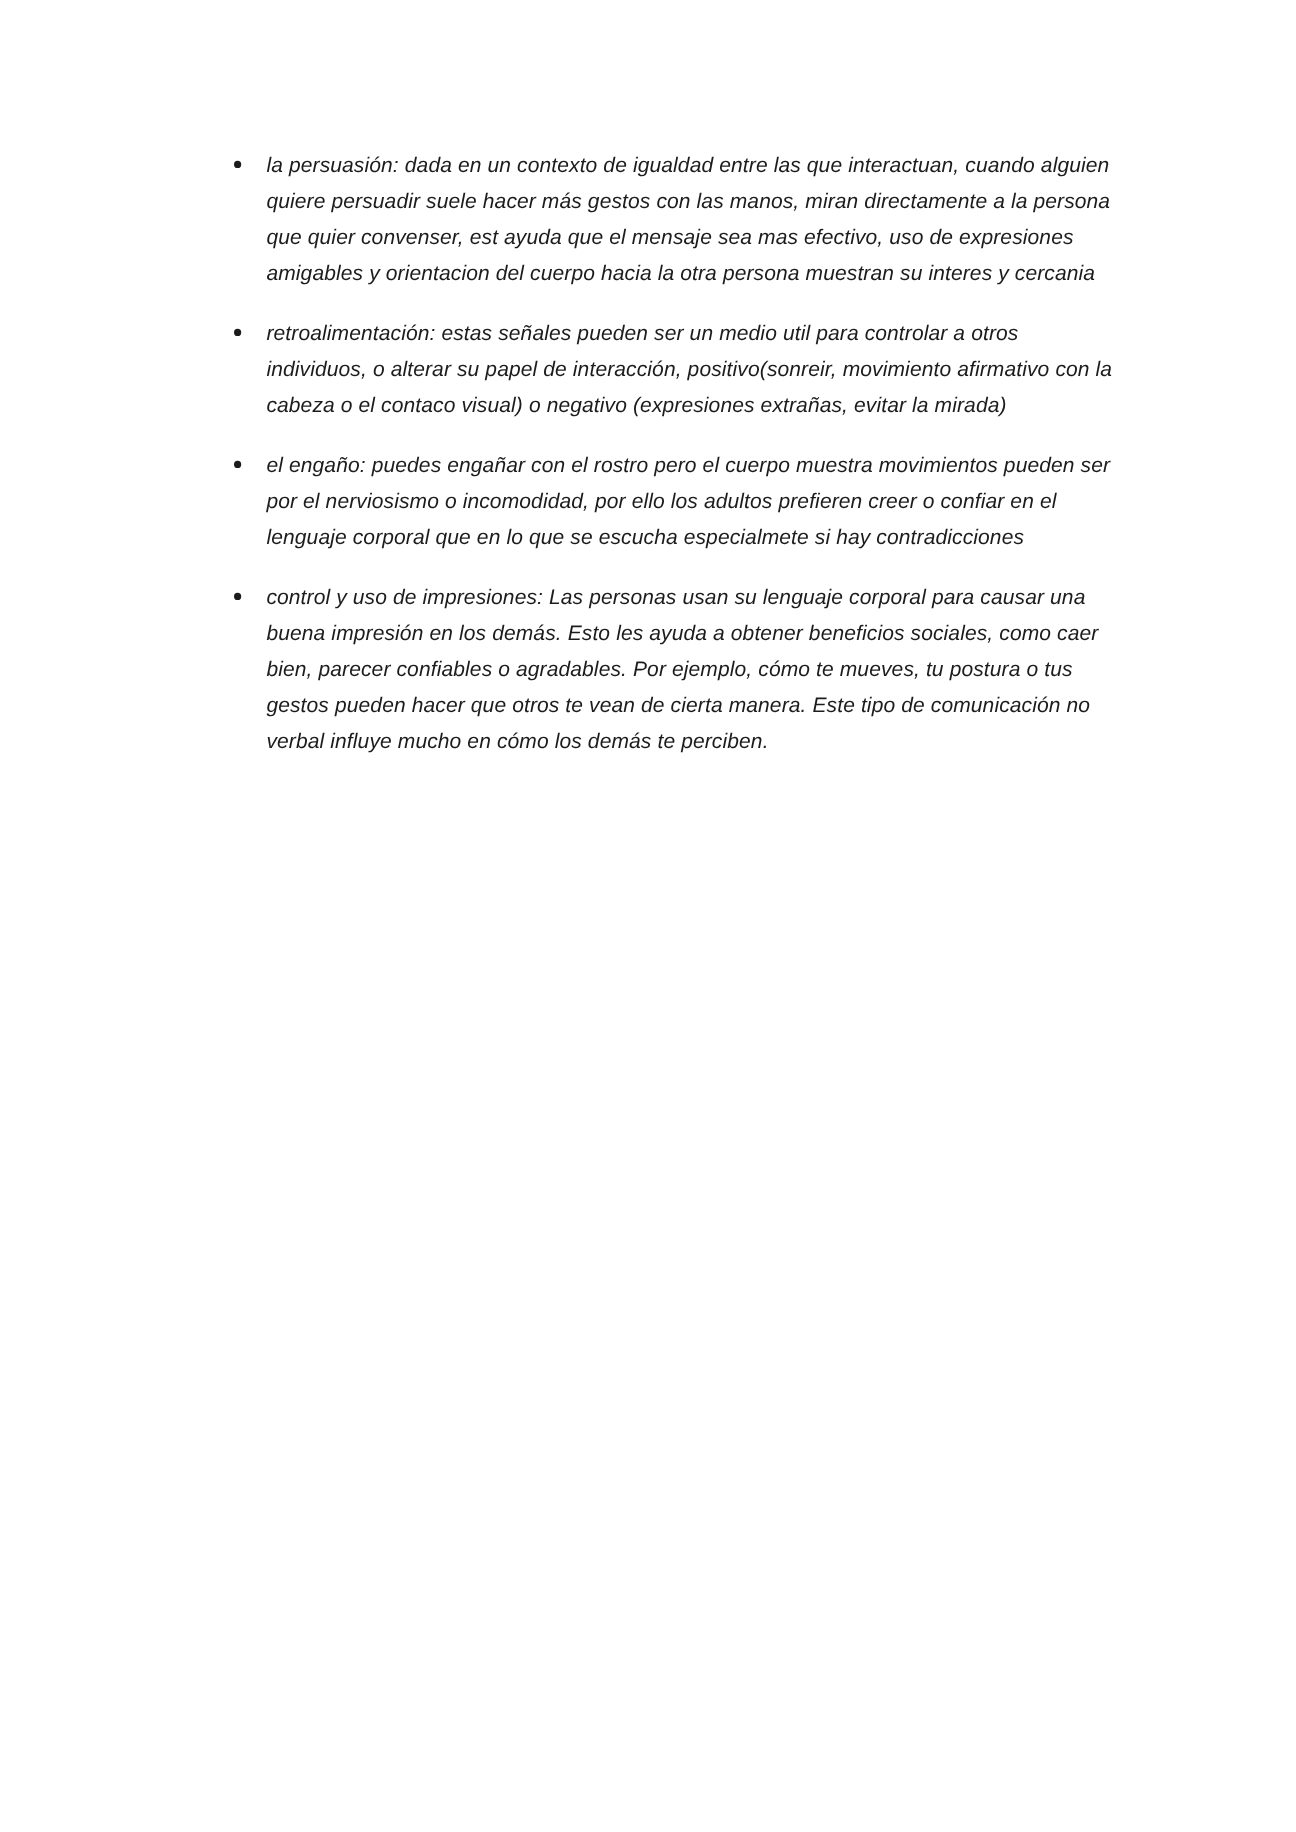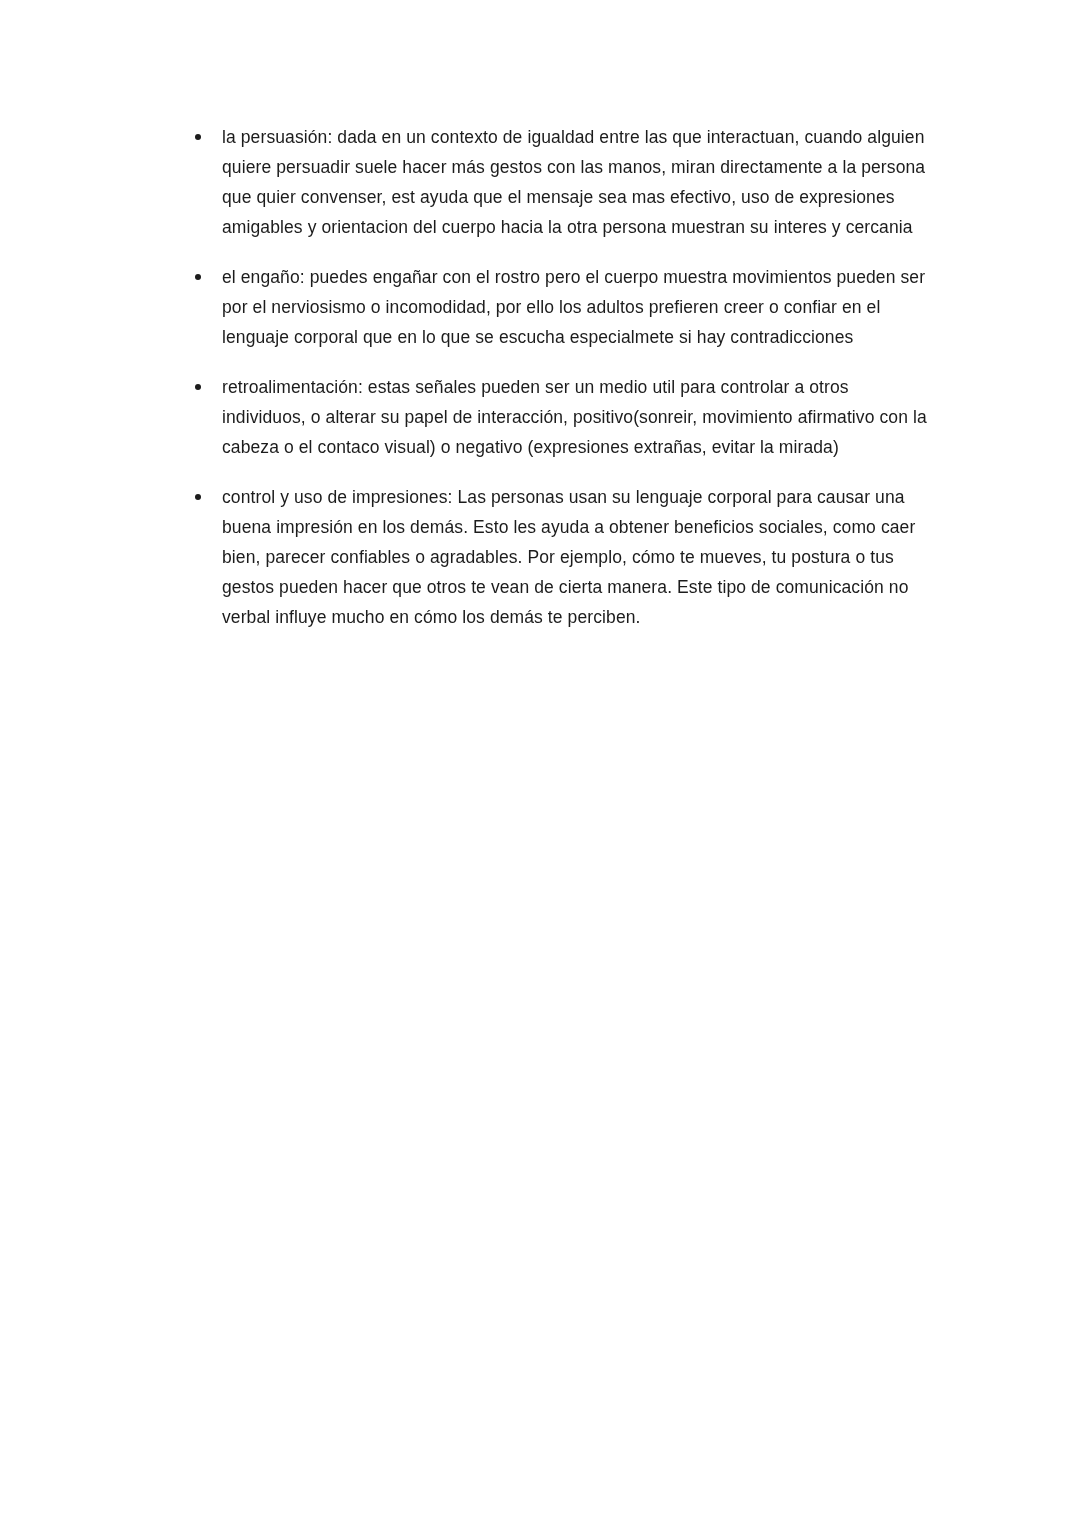--- a/index.html
+++ b/index.html
@@ -1,15 +1,15 @@
 <!DOCTYPE html>
 <html><head>
 <meta charset="utf-8">
 <style>
-  * { box-sizing: border-box; }
+  * { box-sizing: border-box; font-style: italic; }
   html, body {
     margin: 0;
     padding: 0;
     background: #ffffff;
   }
   body {
     width: 1080px;
     height: 1527px;
     font-family: "Liberation Sans", sans-serif;
     color: #1c1c1c;
@@ -52,22 +52,22 @@
 </style>
 </head>
 <body>
 
 <div class="page">
   <ul class="bullet-list">
     <li class="bullet-item">
       <span class="bullet-text">la persuasión: dada en un contexto de igualdad entre las que interactuan, cuando alguien quiere persuadir suele hacer más gestos con las manos, miran directamente a la persona que quier convenser, est ayuda que el mensaje sea mas efectivo, uso de expresiones amigables y orientacion del cuerpo hacia la otra persona muestran su interes y cercania</span>
     </li>
     <li class="bullet-item">
-      <span class="bullet-text">el engaño: puedes engañar con el rostro pero el cuerpo muestra movimientos pueden ser por el nerviosismo o incomodidad, por ello los adultos prefieren creer o confiar en el lenguaje corporal que en lo que se escucha especialmete si hay contradicciones</span>
+      <span class="bullet-text">retroalimentación: estas señales pueden ser un medio util para controlar a otros individuos, o alterar su papel de interacción, positivo(sonreir, movimiento afirmativo con la cabeza o el contaco visual) o negativo (expresiones extrañas, evitar la mirada)</span>
     </li>
     <li class="bullet-item">
-      <span class="bullet-text">retroalimentación: estas señales pueden ser un medio util para controlar a otros individuos, o alterar su papel de interacción, positivo(sonreir, movimiento afirmativo con la cabeza o el contaco visual) o negativo (expresiones extrañas, evitar la mirada)</span>
+      <span class="bullet-text">el engaño: puedes engañar con el rostro pero el cuerpo muestra movimientos pueden ser por el nerviosismo o incomodidad, por ello los adultos prefieren creer o confiar en el lenguaje corporal que en lo que se escucha especialmete si hay contradicciones</span>
     </li>
     <li class="bullet-item">
       <span class="bullet-text">control y uso de impresiones: Las personas usan su lenguaje corporal para causar una buena impresión en los demás. Esto les ayuda a obtener beneficios sociales, como caer bien, parecer confiables o agradables. Por ejemplo, cómo te mueves, tu postura o tus gestos pueden hacer que otros te vean de cierta manera. Este tipo de comunicación no verbal influye mucho en cómo los demás te perciben.</span>
     </li>
   </ul>
 </div>
 
 </body></html>

